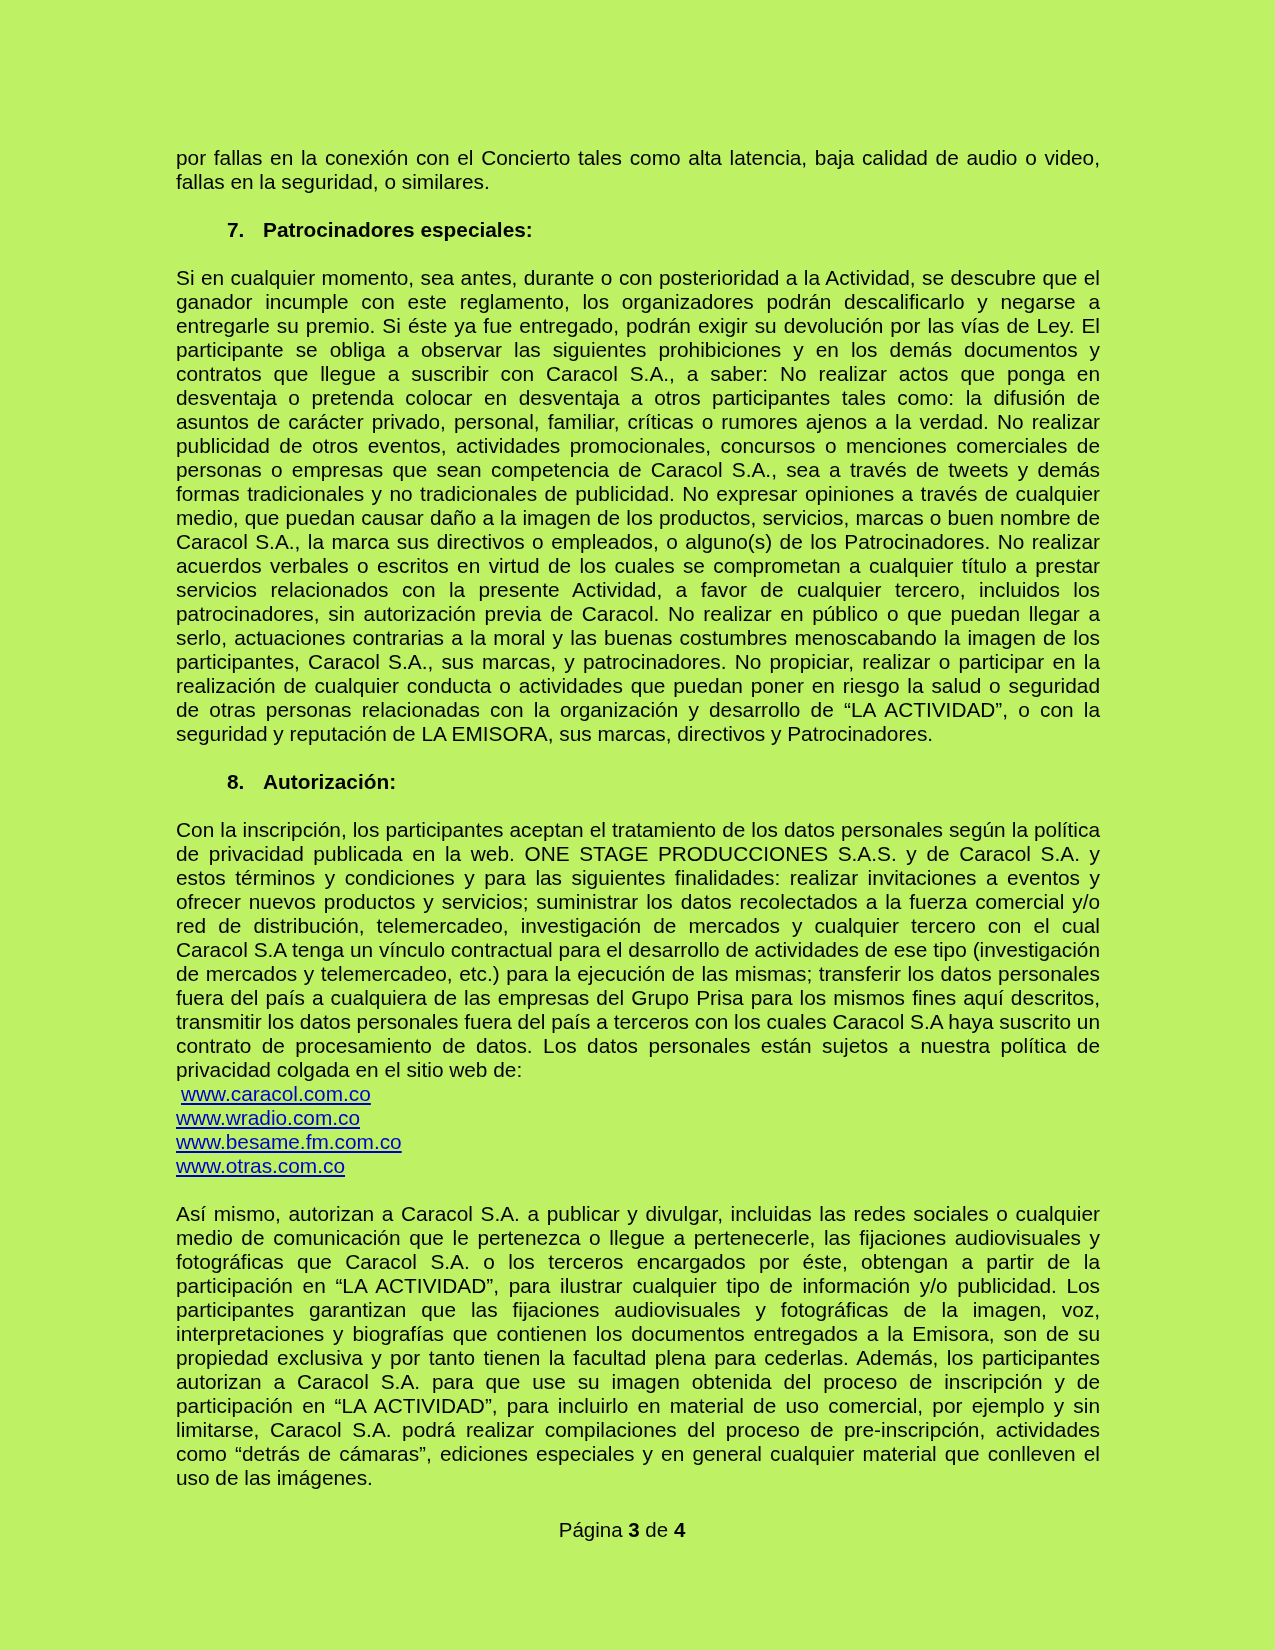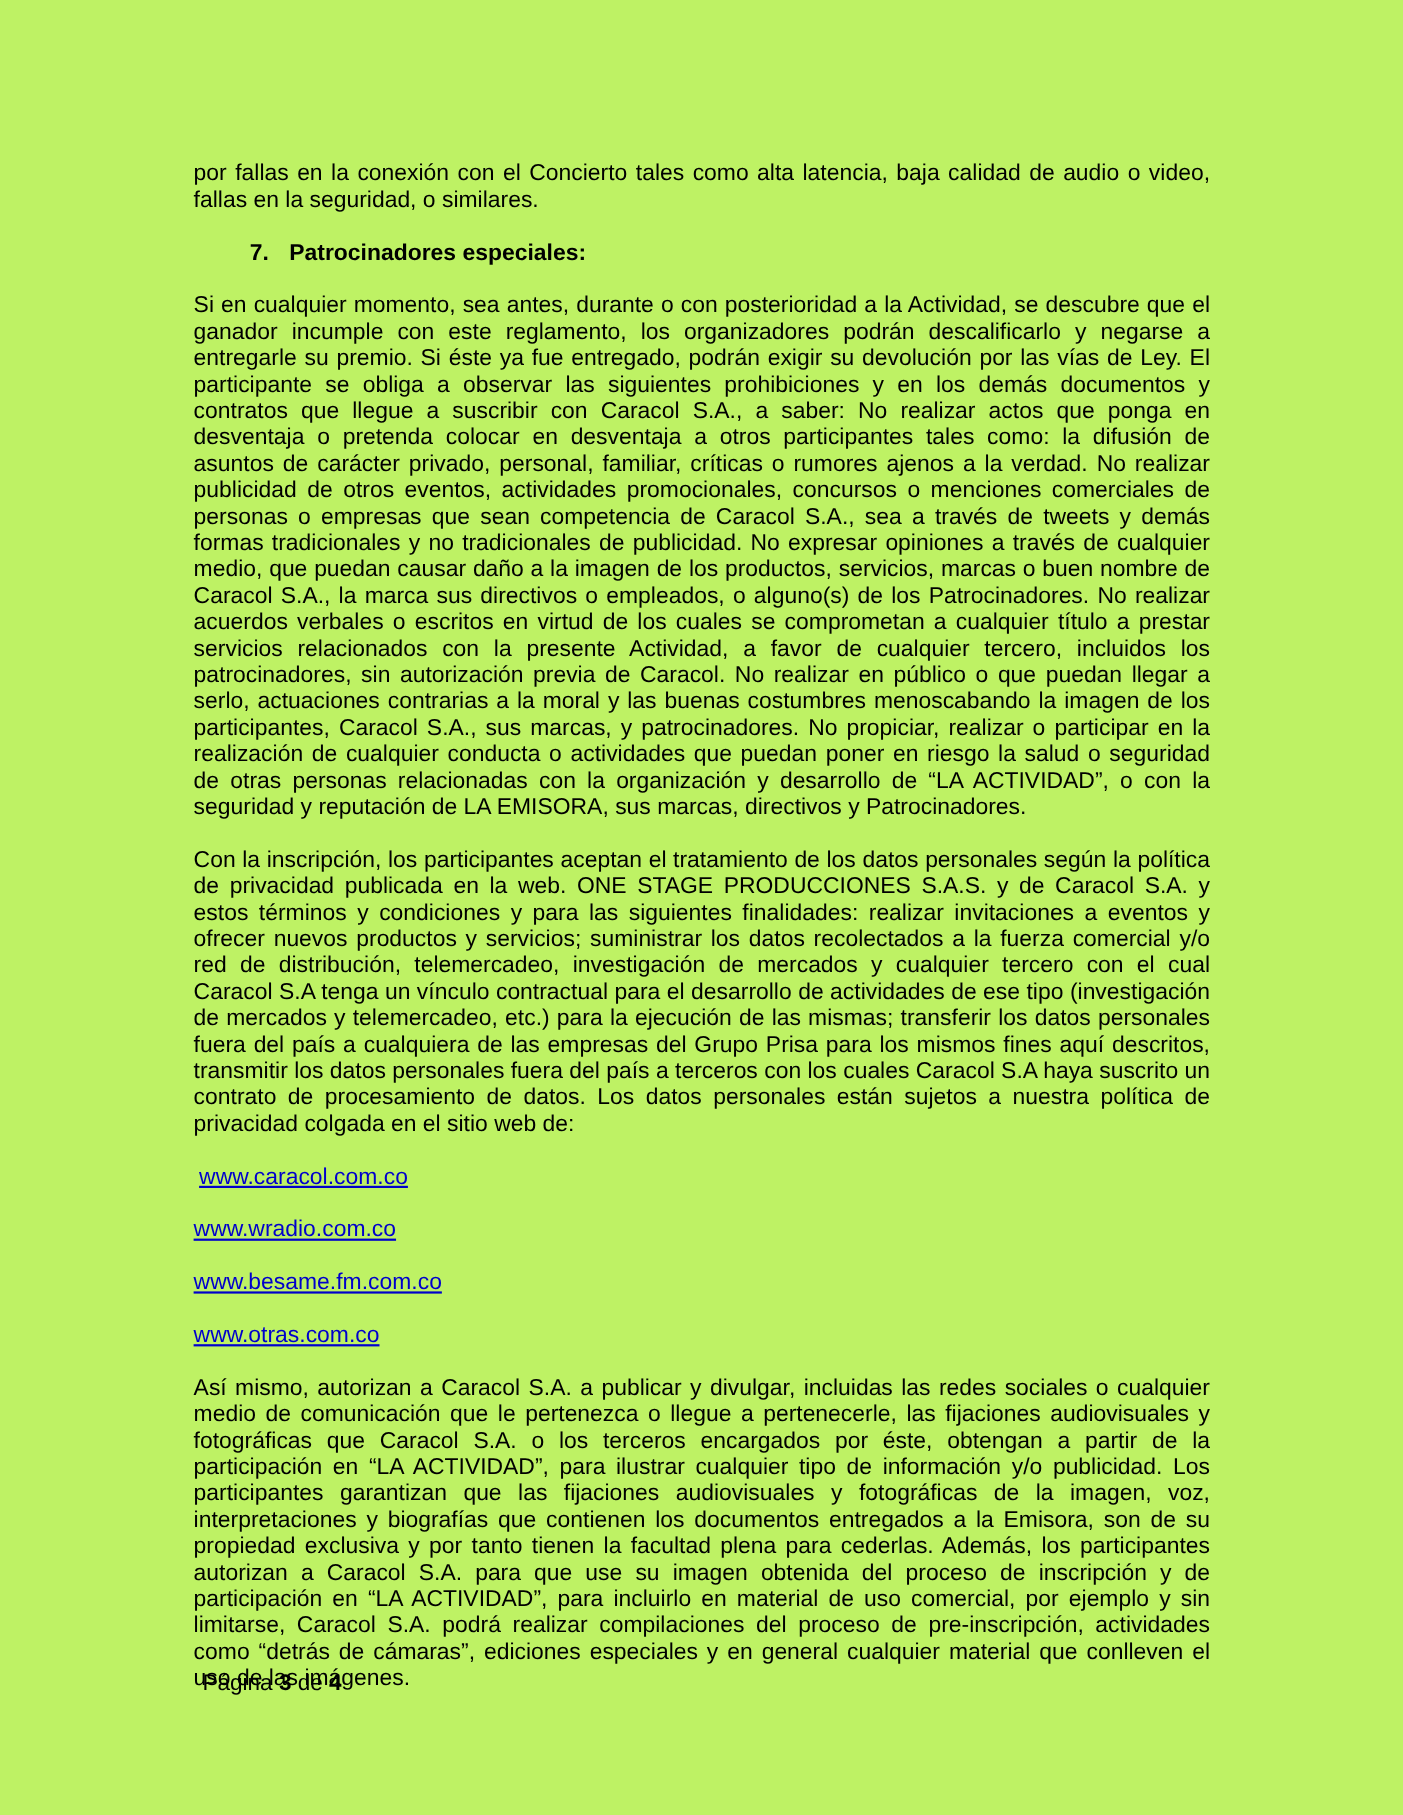--- a/index.html
+++ b/index.html
@@ -42,36 +42,35 @@
   .heading .num {
     display: inline-block;
     width: 36px;
   }
   .links {
     margin: 0 0 24px 0;
     text-align: left;
   }
   .link-line {
     display: block;
-    margin-top: 24px;
   }
   .link-line.indent {
     padding-left: 5px;
   }
   .links a {
     color: #0000CC;
     text-decoration: underline;
     cursor: pointer;
   }
   .footer {
     position: absolute;
-    left: 184px;
+    left: 160px;
     top: 1518px;
     width: 924px;
-    text-align: left;
+    text-align: center;
     font-size: 20.5px;
     line-height: 24px;
   }
   .footer b {
     font-weight: bold;
   }
 </style>
 </head>
 <body>
 
@@ -79,20 +78,23 @@
   <div class="content">
 
     <p>por fallas en la conexión con el Concierto tales como alta latencia, baja calidad de audio o video, fallas en la seguridad, o similares.</p>
 
     <div class="heading">
       <span class="num">7.</span><span class="title">Patrocinadores especiales:</span>
     </div>
 
     <p>Si en cualquier momento, sea antes, durante o con posterioridad a la Actividad, se descubre que el ganador incumple con este reglamento, los organizadores podrán descalificarlo y negarse a entregarle su premio. Si éste ya fue entregado, podrán exigir su devolución por las vías de Ley. El participante se obliga a observar las siguientes prohibiciones y en los demás documentos y contratos que llegue a suscribir con Caracol S.A., a saber: No realizar actos que ponga en desventaja o pretenda colocar en desventaja a otros participantes tales como: la difusión de asuntos de carácter privado, personal, familiar, críticas o rumores ajenos a la verdad. No realizar publicidad de otros eventos, actividades promocionales, concursos o menciones comerciales de personas o empresas que sean competencia de Caracol S.A., sea a través de tweets y demás formas tradicionales y no tradicionales de publicidad. No expresar opiniones a través de cualquier medio, que puedan causar daño a la imagen de los productos, servicios, marcas o buen nombre de Caracol S.A., la marca sus directivos o empleados, o alguno(s) de los Patrocinadores. No realizar acuerdos verbales o escritos en virtud de los cuales se comprometan a cualquier título a prestar servicios relacionados con la presente Actividad, a favor de cualquier tercero, incluidos los patrocinadores, sin autorización previa de Caracol.  No realizar en público o que puedan llegar a serlo, actuaciones contrarias a la moral y las buenas costumbres menoscabando la imagen de los participantes, Caracol S.A., sus marcas, y patrocinadores. No propiciar, realizar o participar en la realización de cualquier conducta o actividades que puedan poner en riesgo la salud o seguridad de otras personas relacionadas con la organización y desarrollo de “LA ACTIVIDAD”, o con la seguridad y reputación de LA EMISORA, sus marcas, directivos y Patrocinadores.</p>
 
+    <div class="heading">
+      <span class="num">8.</span><span class="title">Autorización:</span>
+    </div>
 
     <p class="tight">Con la inscripción, los participantes aceptan el tratamiento de los datos personales según la política de privacidad publicada en la web. ONE STAGE PRODUCCIONES S.A.S. y de Caracol S.A. y estos términos y condiciones y para las siguientes finalidades: realizar invitaciones a eventos y ofrecer nuevos productos y servicios; suministrar los datos recolectados a la fuerza comercial y/o red de distribución, telemercadeo, investigación de mercados y cualquier tercero con el cual Caracol S.A tenga un vínculo contractual para el desarrollo de actividades de ese tipo (investigación de mercados y telemercadeo, etc.) para la ejecución de las mismas; transferir los datos personales fuera del país a cualquiera de las empresas del Grupo Prisa para los mismos fines aquí descritos, transmitir los datos personales fuera del país a terceros con los cuales Caracol S.A haya suscrito un contrato de procesamiento de datos. Los datos personales están sujetos a nuestra política de privacidad colgada en el sitio web de:</p>
 
     <div class="links">
       <span class="link-line indent"><a>www.caracol.com.co</a></span>
       <span class="link-line"><a>www.wradio.com.co</a></span>
       <span class="link-line"><a>www.besame.fm.com.co</a></span>
       <span class="link-line"><a>www.otras.com.co</a></span>
     </div>
 

